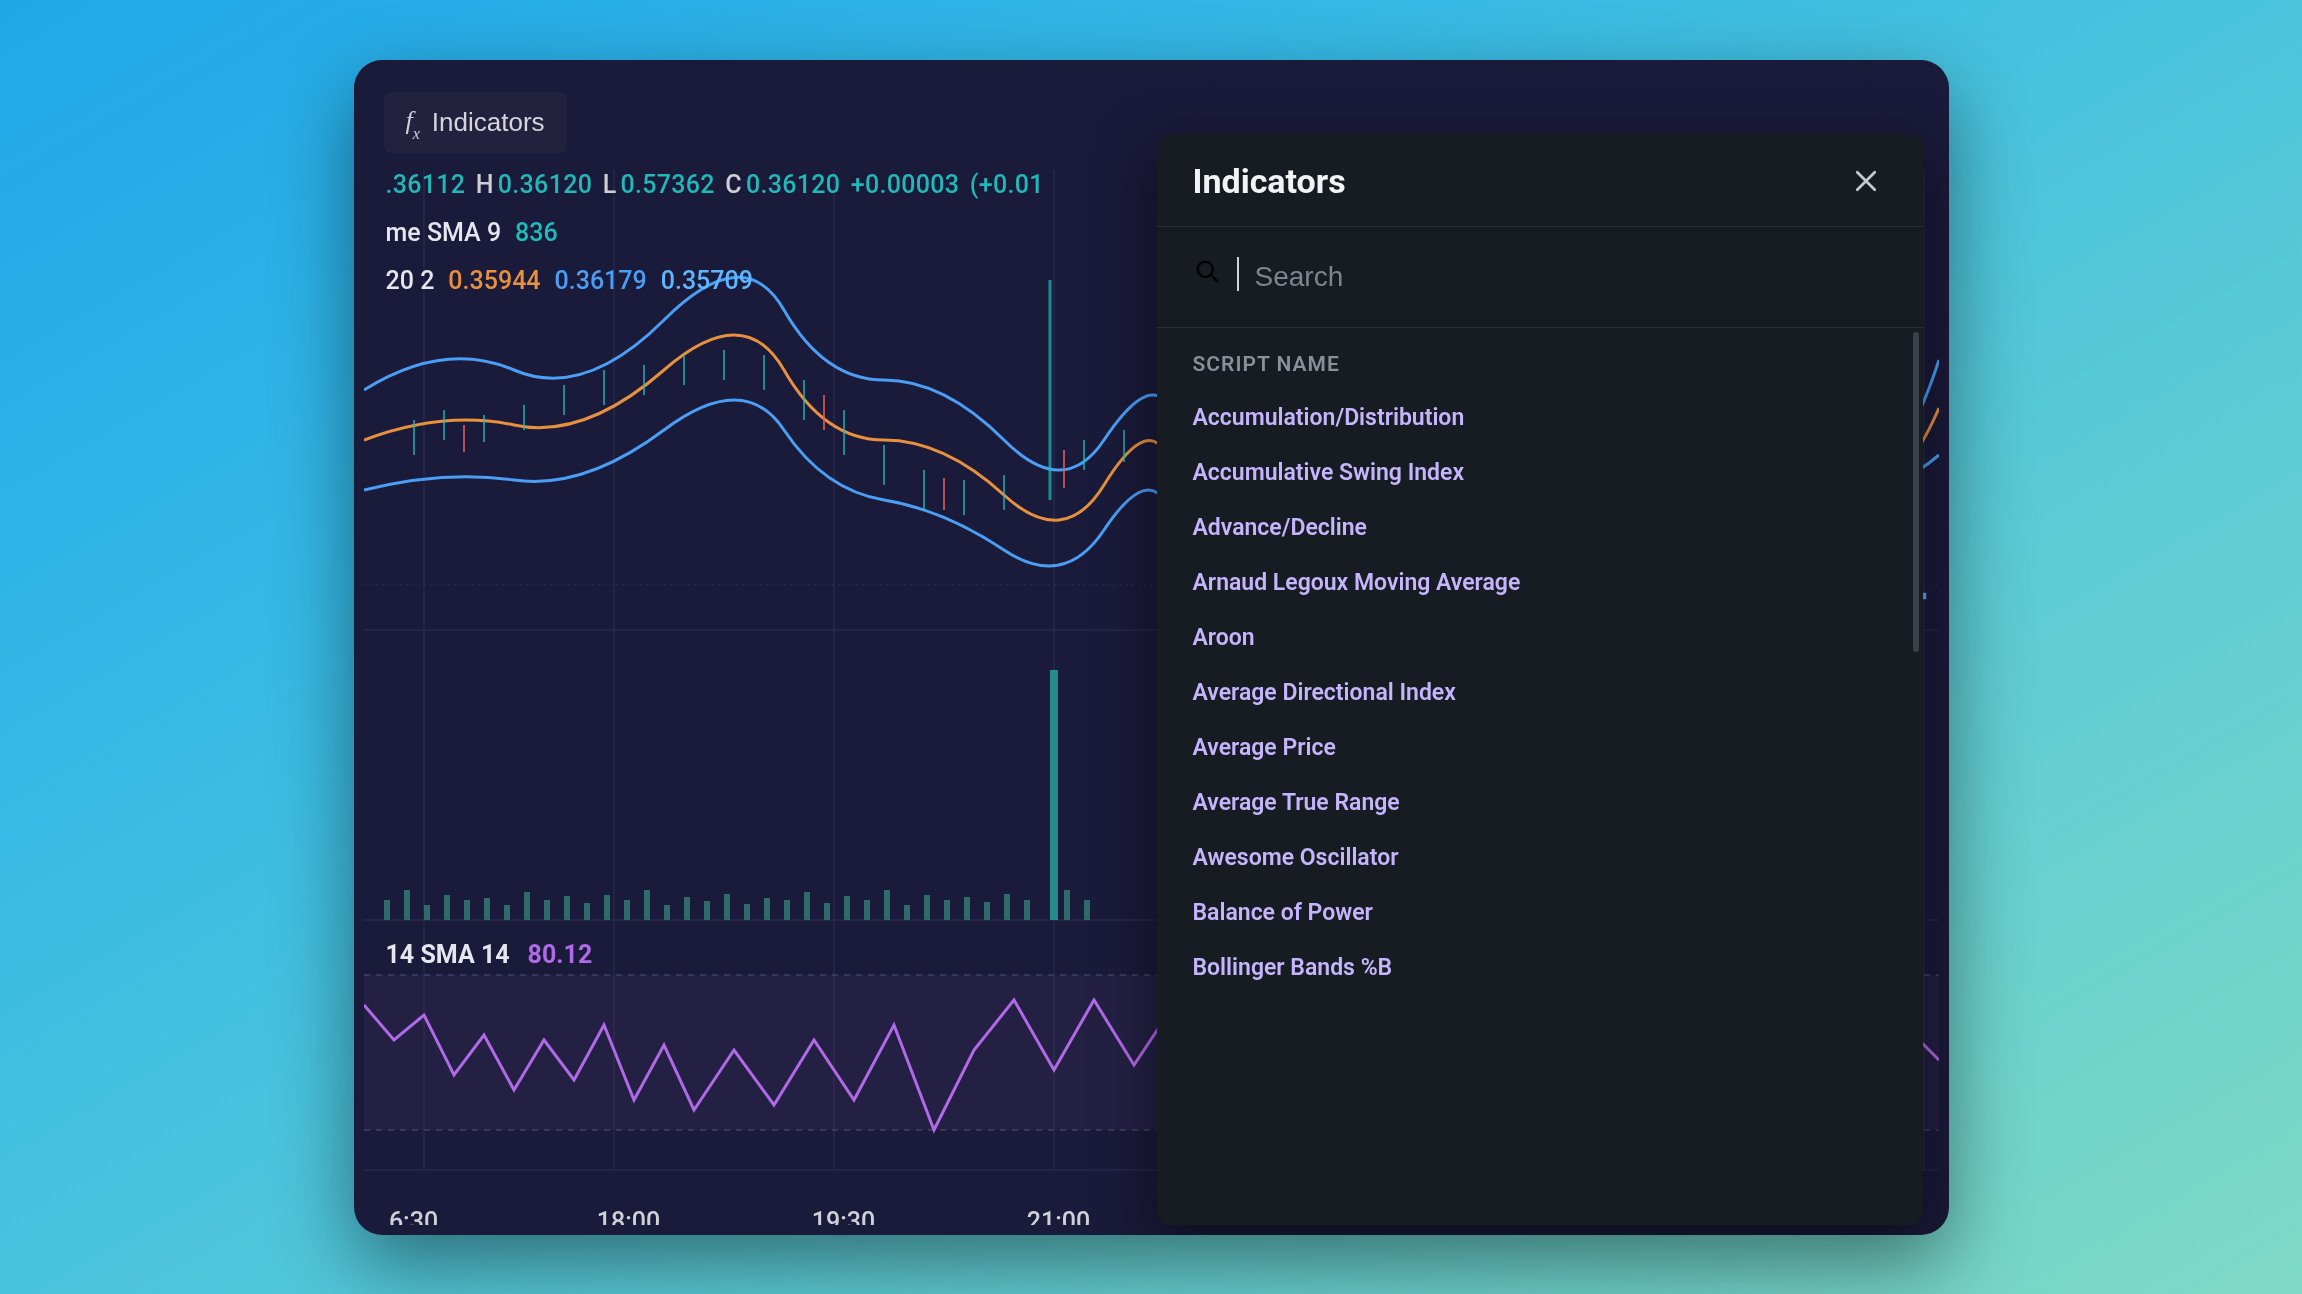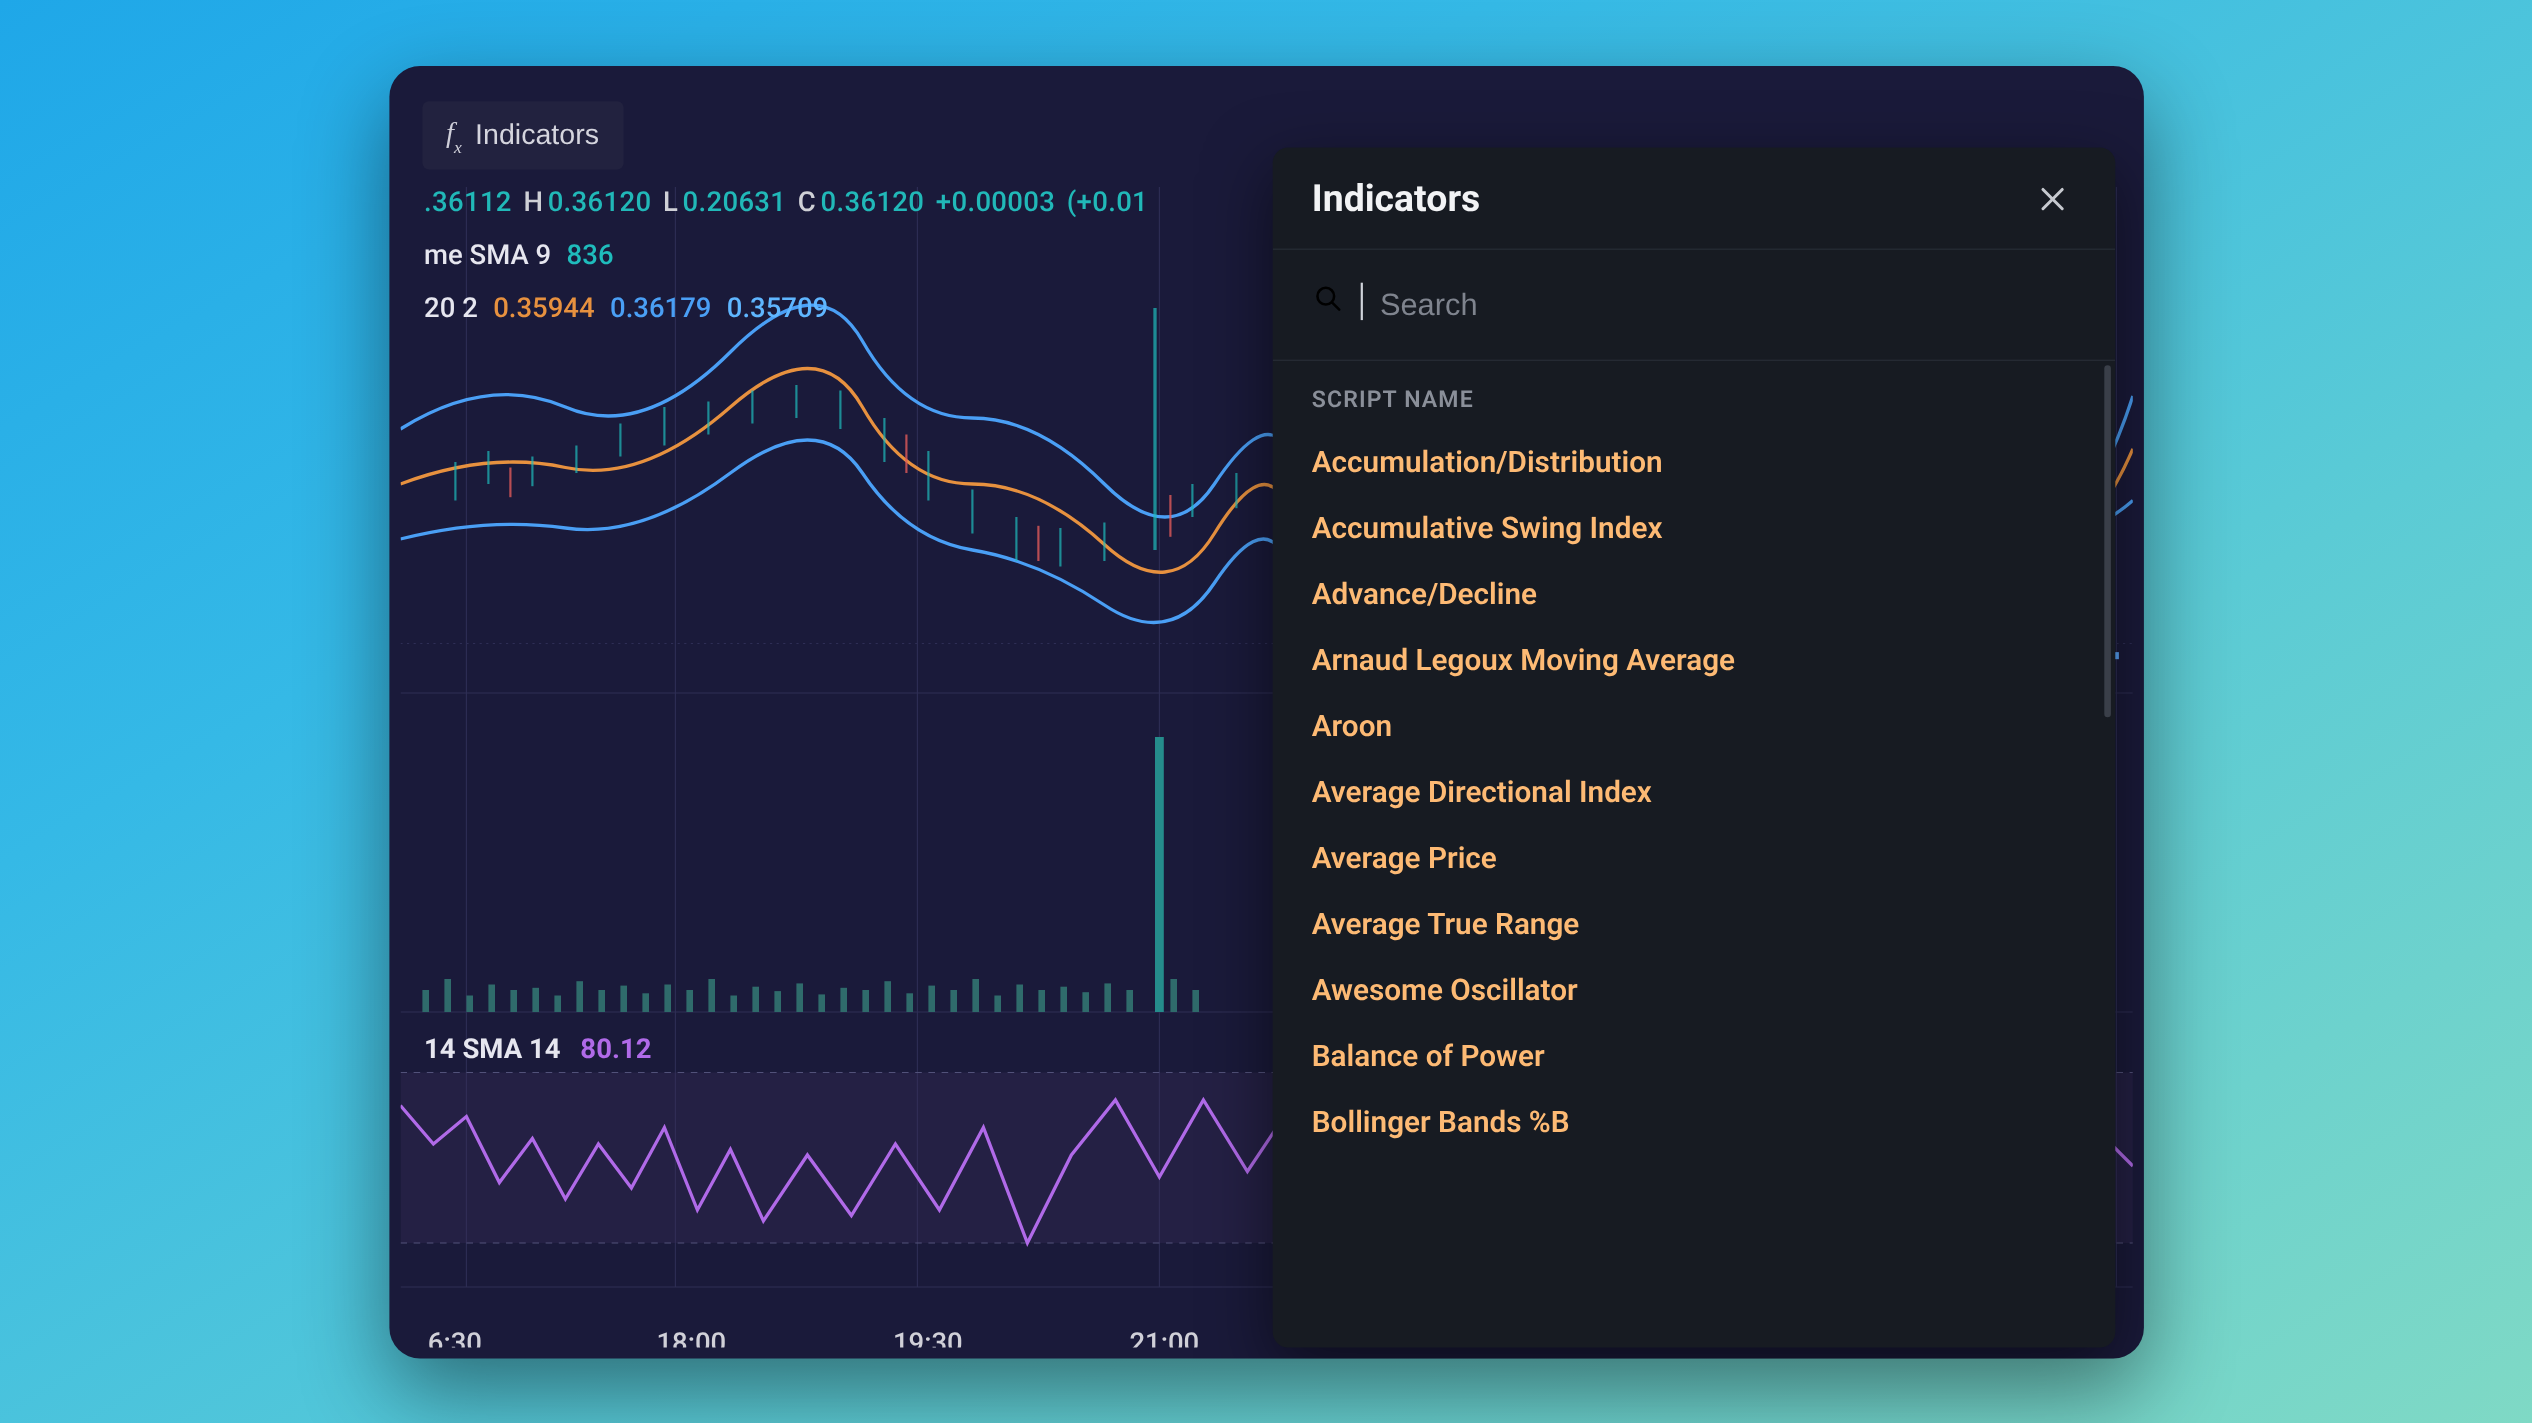--- a/index.html
+++ b/index.html
@@ -189,44 +189,44 @@
   }
   .list-header {
     padding: 24px 36px 14px 36px;
     font-size: 21px;
     letter-spacing: 1px;
     color: #8a8f99;
     font-weight: 600;
   }
   .item {
     padding: 14px 36px;
-    font-size: 27px;
+    font-size: 23px;
     font-weight: 600;
-    color: #fdba74;
+    color: #c4b5fd;
     cursor: pointer;
   }
 </style>
 </head>
 <body>
 
 <div class="window">
 
   <div class="toolbar">
     <button class="btn-indicators">
       <span class="fx-icon">f<sub>x</sub></span>
       <span>Indicators</span>
     </button>
   </div>
 
   <div class="chart">
 
     <div class="ohlc-row">
       <span class="teal">.36112</span>
       <span class="lbl">H</span><span class="teal">0.36120</span>
-      <span class="lbl">L</span><span class="teal">0.20631</span>
+      <span class="lbl">L</span><span class="teal">0.57362</span>
       <span class="lbl">C</span><span class="teal">0.36120</span>
       <span class="teal">+0.00003</span>
       <span class="teal">(+0.01</span>
     </div>
 
     <div class="legend-row row2">
       <span class="txt-white">me SMA 9</span>
       <span class="txt-teal">836</span>
     </div>
 

